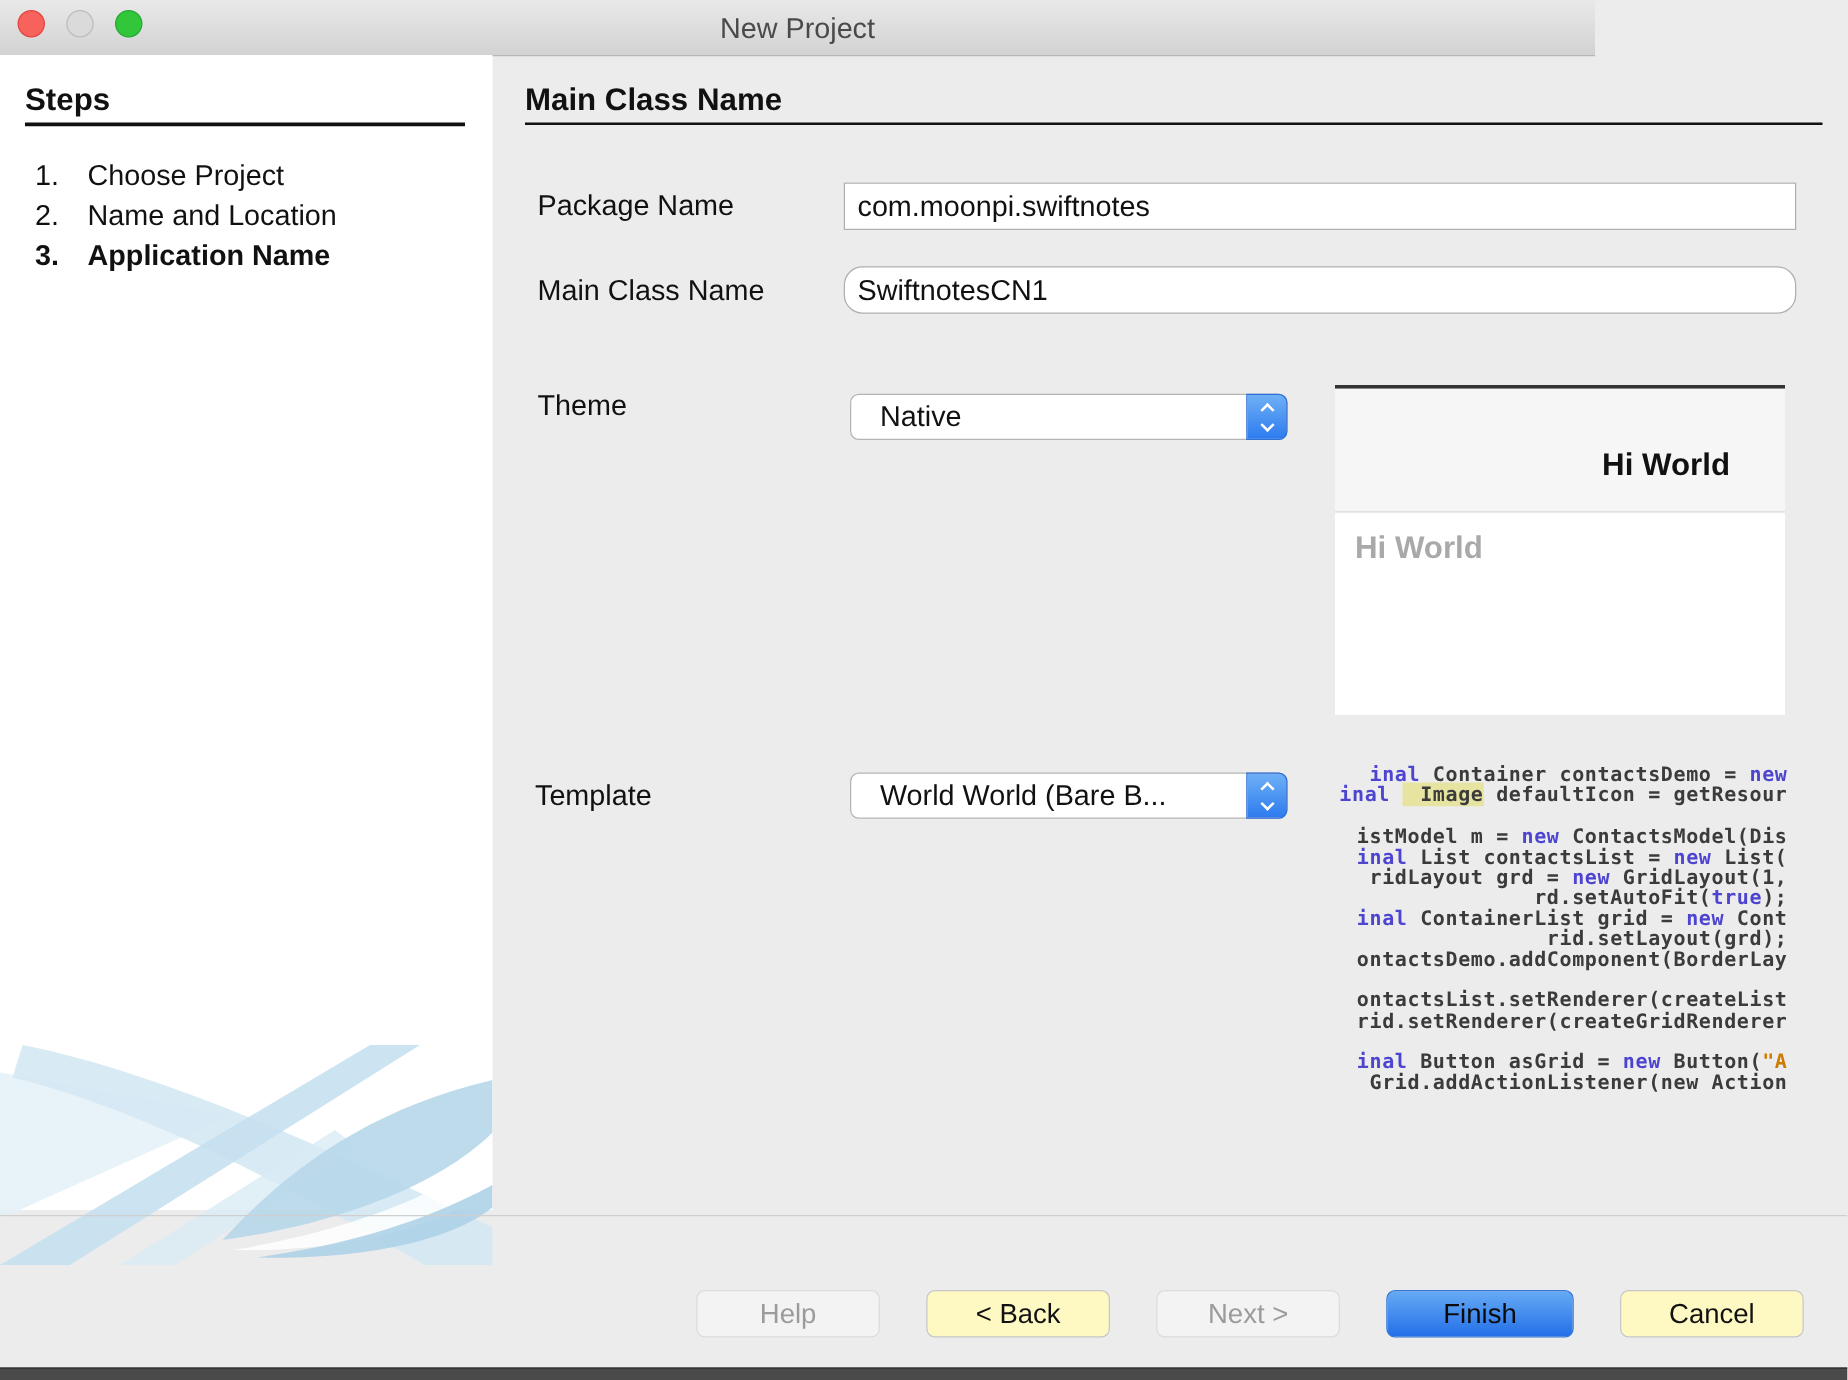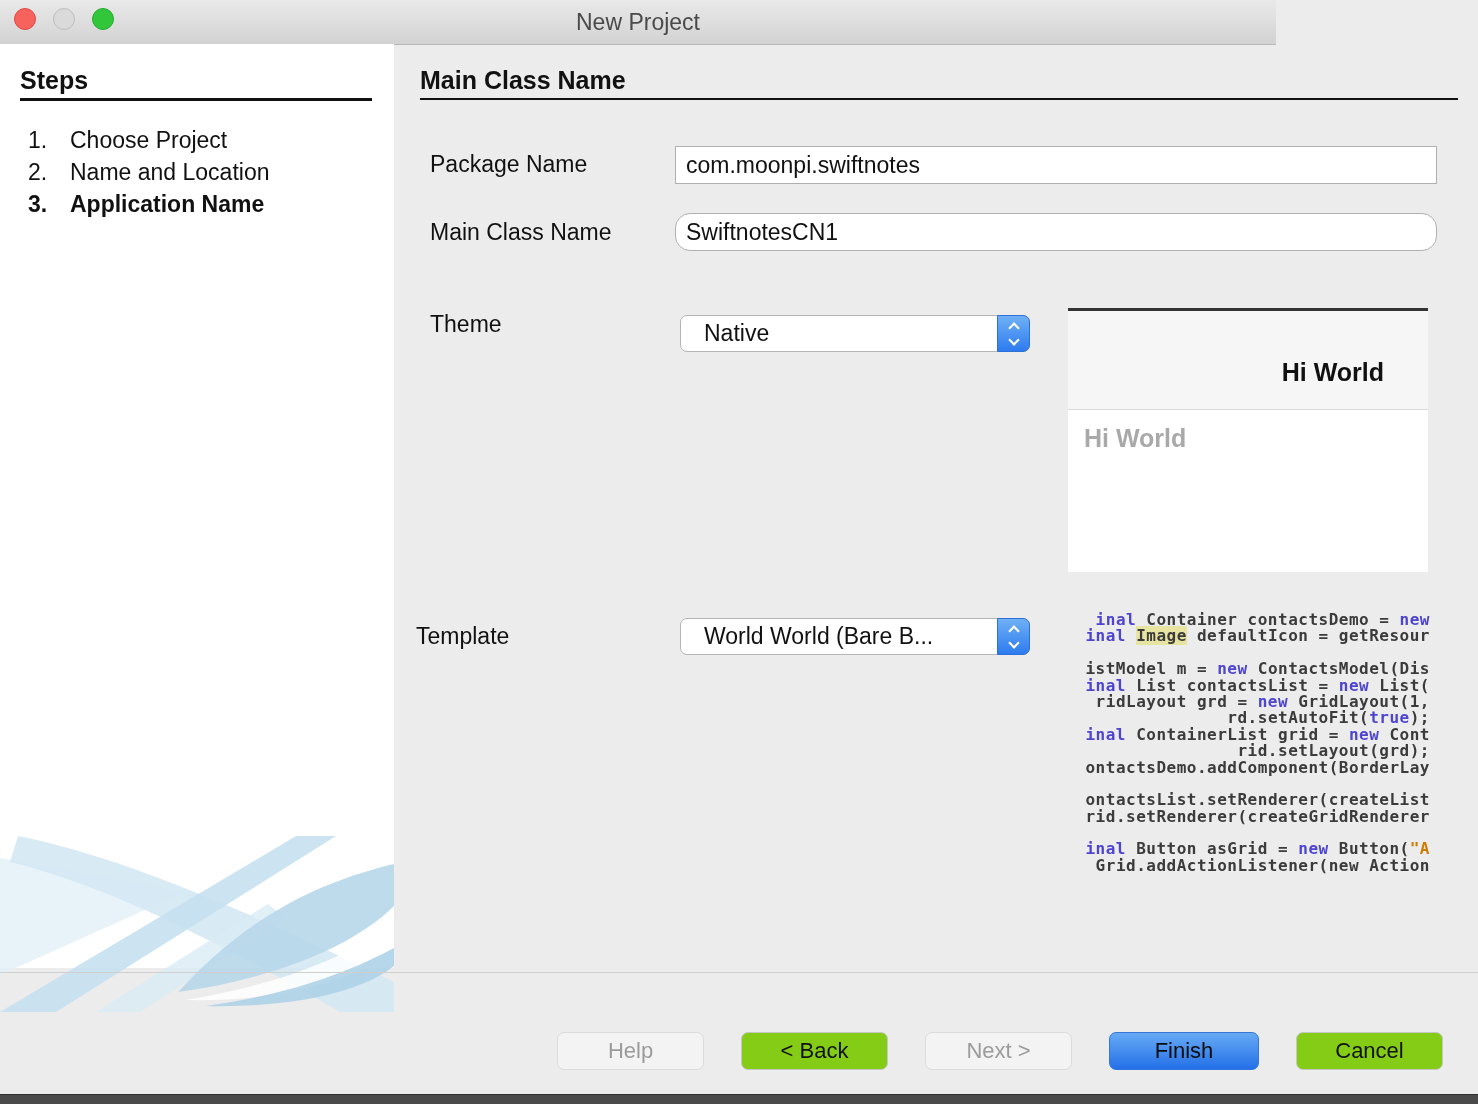--- a/index.html
+++ b/index.html
@@ -40,21 +40,21 @@
   .step-row.current{font-weight:bold;}
   .watermark{position:absolute;left:0;top:786px;width:394px;height:182px;}
 
   
   .main-heading{position:absolute;left:420px;top:66px;margin:0;font-size:25px;font-weight:bold;color:#111;}
   .main-underline{position:absolute;left:420px;top:98px;width:1038px;height:2px;background:#111;}
   .field-label{position:absolute;font-size:23px;color:#111;}
   .lbl-package{left:430px;top:151px;}
   .lbl-class{left:430px;top:219px;}
   .lbl-theme{left:430px;top:311px;}
-  .lbl-template{left:416px;top:623px;}
+  .lbl-template{left:428px;top:623px;}
 
   .text-input{
     position:absolute;box-sizing:border-box;height:38px;width:762px;left:675px;
     border:1px solid #b0b0b0;background:#fff;font-family:"Liberation Sans",sans-serif;
     font-size:23px;color:#111;padding:0 0 0 10px;outline:none;
   }
   .inp-package{top:146px;}
   .inp-class{top:213px;border-radius:15px;}
 
   .dropdown{
@@ -91,31 +91,31 @@
 
   
   .code-preview{
     position:absolute;left:1068px;top:612px;width:362px;height:263px;overflow:hidden;
     font-family:"DejaVu Sans Mono",monospace;font-weight:bold;font-size:16px;
     letter-spacing:0.5px;line-height:16.4px;white-space:pre;color:#3b3b3b;text-align:right;
   }
   .code-line{height:16.4px;}
   .tok-k{color:#4d44d0;}
   .tok-s{color:#ce7b00;}
-  .tok-h{background:#e7e4a1;color:#3b3b3b;}
+  .tok-h{background:#e7e4a1;color:#3b3b3b;padding-left:14px;}
 
   
   .btn-row{
     position:absolute;top:1032px;right:35px;display:flex;gap:37px;
   }
   .btn{
     min-width:147px;height:38px;box-sizing:border-box;border-radius:7px;
     font-family:"Liberation Sans",sans-serif;font-size:22px;
     display:flex;align-items:center;justify-content:center;
-    background:#84cc16;border:1px solid #c6c6c6;color:#111;cursor:default;
+    background:#fef9c3;border:1px solid #c6c6c6;color:#111;cursor:default;
   }
   .btn.disabled{background:#f3f3f3;border-color:#dcdcdc;color:#9b9b9b;}
   .btn.primary{
     min-width:150px;
     background:linear-gradient(#66aaf4,#2470e8);
     border:1px solid #3577d8;color:#0b0b0b;
   }
 </style>
 </head>
 <body>

